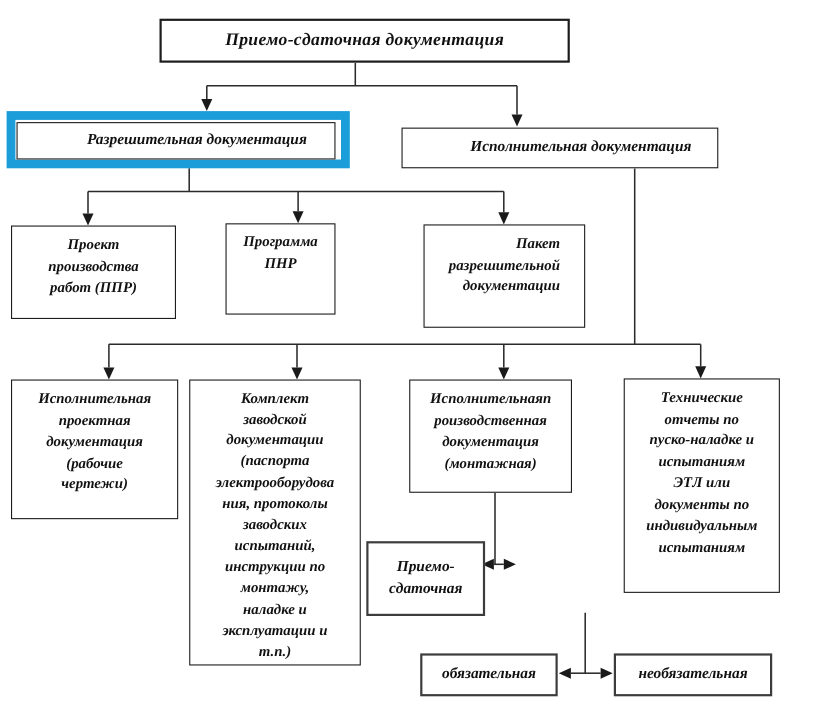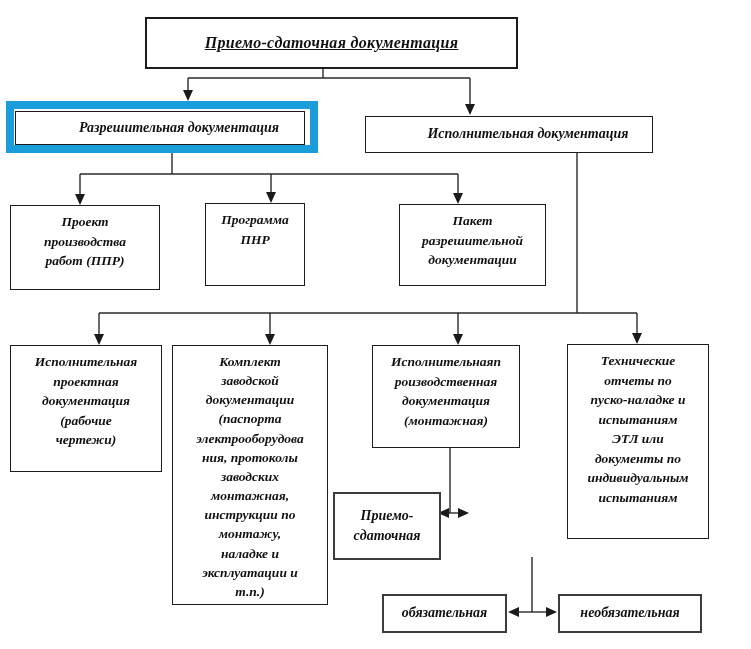--- a/index.html
+++ b/index.html
@@ -92,48 +92,48 @@
       <polygon points="632,333 642,333 637,344"></polygon>
 
       <polygon points="449,508 449,518 438,513"></polygon>
       <polygon points="458,508 458,518 469,513"></polygon>
 
       <polygon points="519,607 519,617 508,612"></polygon>
       <polygon points="546,607 546,617 557,612"></polygon>
     </g>
   </svg>
 
-  <div class="node title-box center" style="left:145px; top:17px; width:373px; height:52px;text-decoration:underline;">Приемо-сдаточная документация</div>
+  <div class="node title-box center" style="left:145px; top:17px; width:373px; height:40px;">Приемо-сдаточная документация</div>
 
   <div class="highlight-frame" style="left:6px; top:101px; width:312px; height:52px;"></div>
 
   <div class="node row2 center" style="left:15px; top:111px; width:290px; height:34px;">Разрешительная документация</div>
   <div class="node row2 center" style="left:365px; top:116px; width:288px; height:37px;">Исполнительная документация</div>
 
   <div class="node" style="left:10px; top:205px; width:150px; height:85px;">Проект
 производства
 работ (ППР)</div>
   <div class="node" style="left:205px; top:203px; width:100px; height:83px;">Программа ПНР</div>
-  <div class="node" style="left:399px; top:204px; width:147px; height:82px;">Пакет
+  <div class="node" style="left:385px; top:204px; width:147px; height:94px;text-align:right;">Пакет
 разрешительной
 документации</div>
 
   <div class="node" style="left:10px; top:345px; width:152px; height:127px;">Исполнительная
 проектная
 документация
 (рабочие
 чертежи)</div>
   <div class="node" style="left:172px; top:345px; width:156px; height:260px; line-height:1.42;">Комплект
 заводской
 документации
 (паспорта
 электрооборудова
 ния, протоколы
 заводских
-монтажная,
+испытаний,
 инструкции по
 монтажу,
 наладке и
 эксплуатации и
 т.п.)</div>
   <div class="node" style="left:372px; top:345px; width:148px; height:103px;">Исполнительнаяп
 роизводственная
 документация
 (монтажная)</div>
   <div class="node" style="left:567px; top:344px; width:142px; height:195px;">Технические

